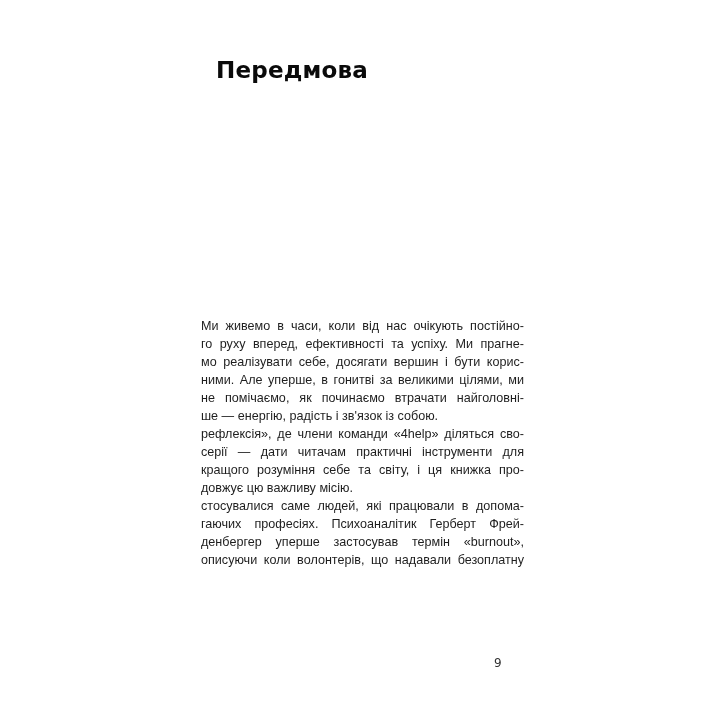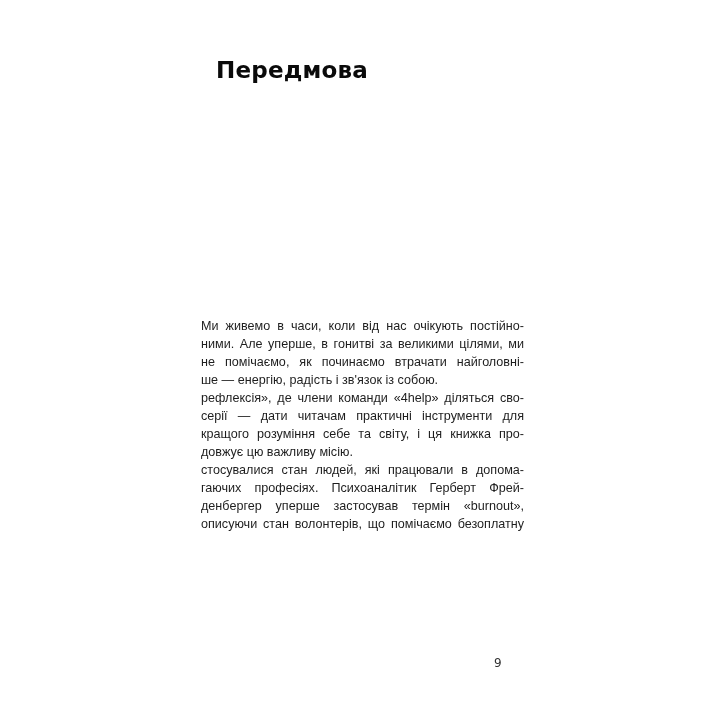--- a/index.html
+++ b/index.html
@@ -24,27 +24,29 @@
     }
   </style>
 </head>
 <body>
 
 <div class="page">
   <h1 class="title">Передмова</h1>
 
   <div class="body-text">
     <span class="line">Ми живемо в часи, коли від нас очікують постійно-</span>
+    <span class="line">го руху вперед, ефективності та успіху. Ми прагне-</span>
+    <span class="line">мо реалізувати себе, досягати вершин і бути корис-</span>
     <span class="line">ними. Але уперше, в гонитві за великими цілями, ми</span>
     <span class="line">не помічаємо, як починаємо втрачати найголовні-</span>
     <span class="line last">ше — енергію, радість і зв'язок із собою.</span>
     <span class="line">рефлексія», де члени команди «4help» діляться сво-</span>
     <span class="line">серії — дати читачам практичні інструменти для</span>
     <span class="line">кращого розуміння себе та світу, і ця книжка про-</span>
     <span class="line last">довжує цю важливу місію.</span>
-    <span class="line">стосувалися стан людей, які працювали в допома-</span>
+    <span class="line">стосувалися саме людей, які працювали в допома-</span>
     <span class="line">гаючих професіях. Психоаналітик Герберт Фрей-</span>
     <span class="line">денбергер уперше застосував термін «burnout»,</span>
-    <span class="line">описуючи стан волонтерів, що помічаємо безоплатну</span>
+    <span class="line">описуючи коли волонтерів, що надавали безоплатну</span>
   </div>
 
   <div class="page-number">9</div>
 </div>
 
 </body></html>

